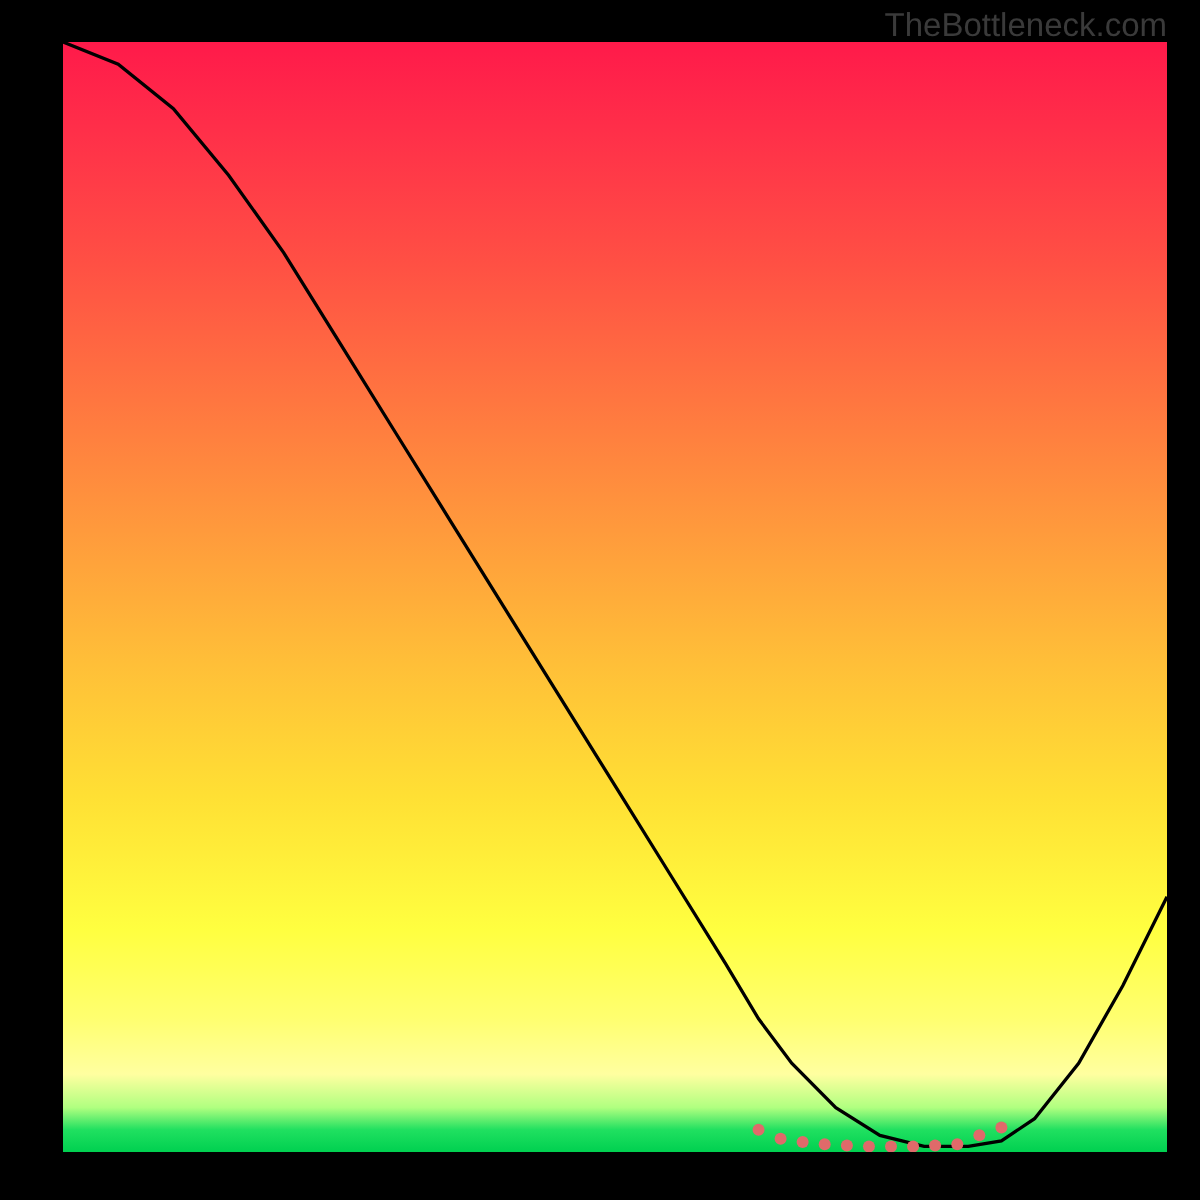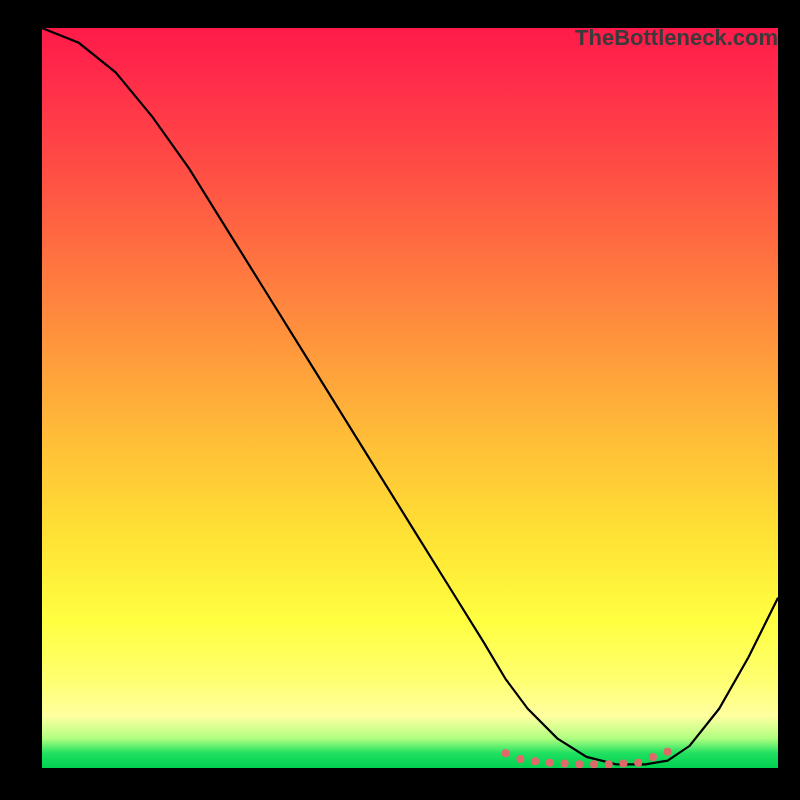--- a/index.html
+++ b/index.html
@@ -10,23 +10,22 @@
     position: relative;
     font-family: Arial, sans-serif;
     overflow: hidden;
   }
   .watermark {
     position: absolute;
     top: 4px;
     right: 22px;
     color: #3a3a3a;
     font-size: 22px;
-    font-weight: bold;
+    font-weight: normal;
     z-index: 10;
-    margin-top: 21px;
   }
   .plot-area {
     position: absolute;
     left: 42px;
     top: 28px;
     width: 736px;
     height: 740px;
     overflow: hidden;
   }
   .gradient-bg {

